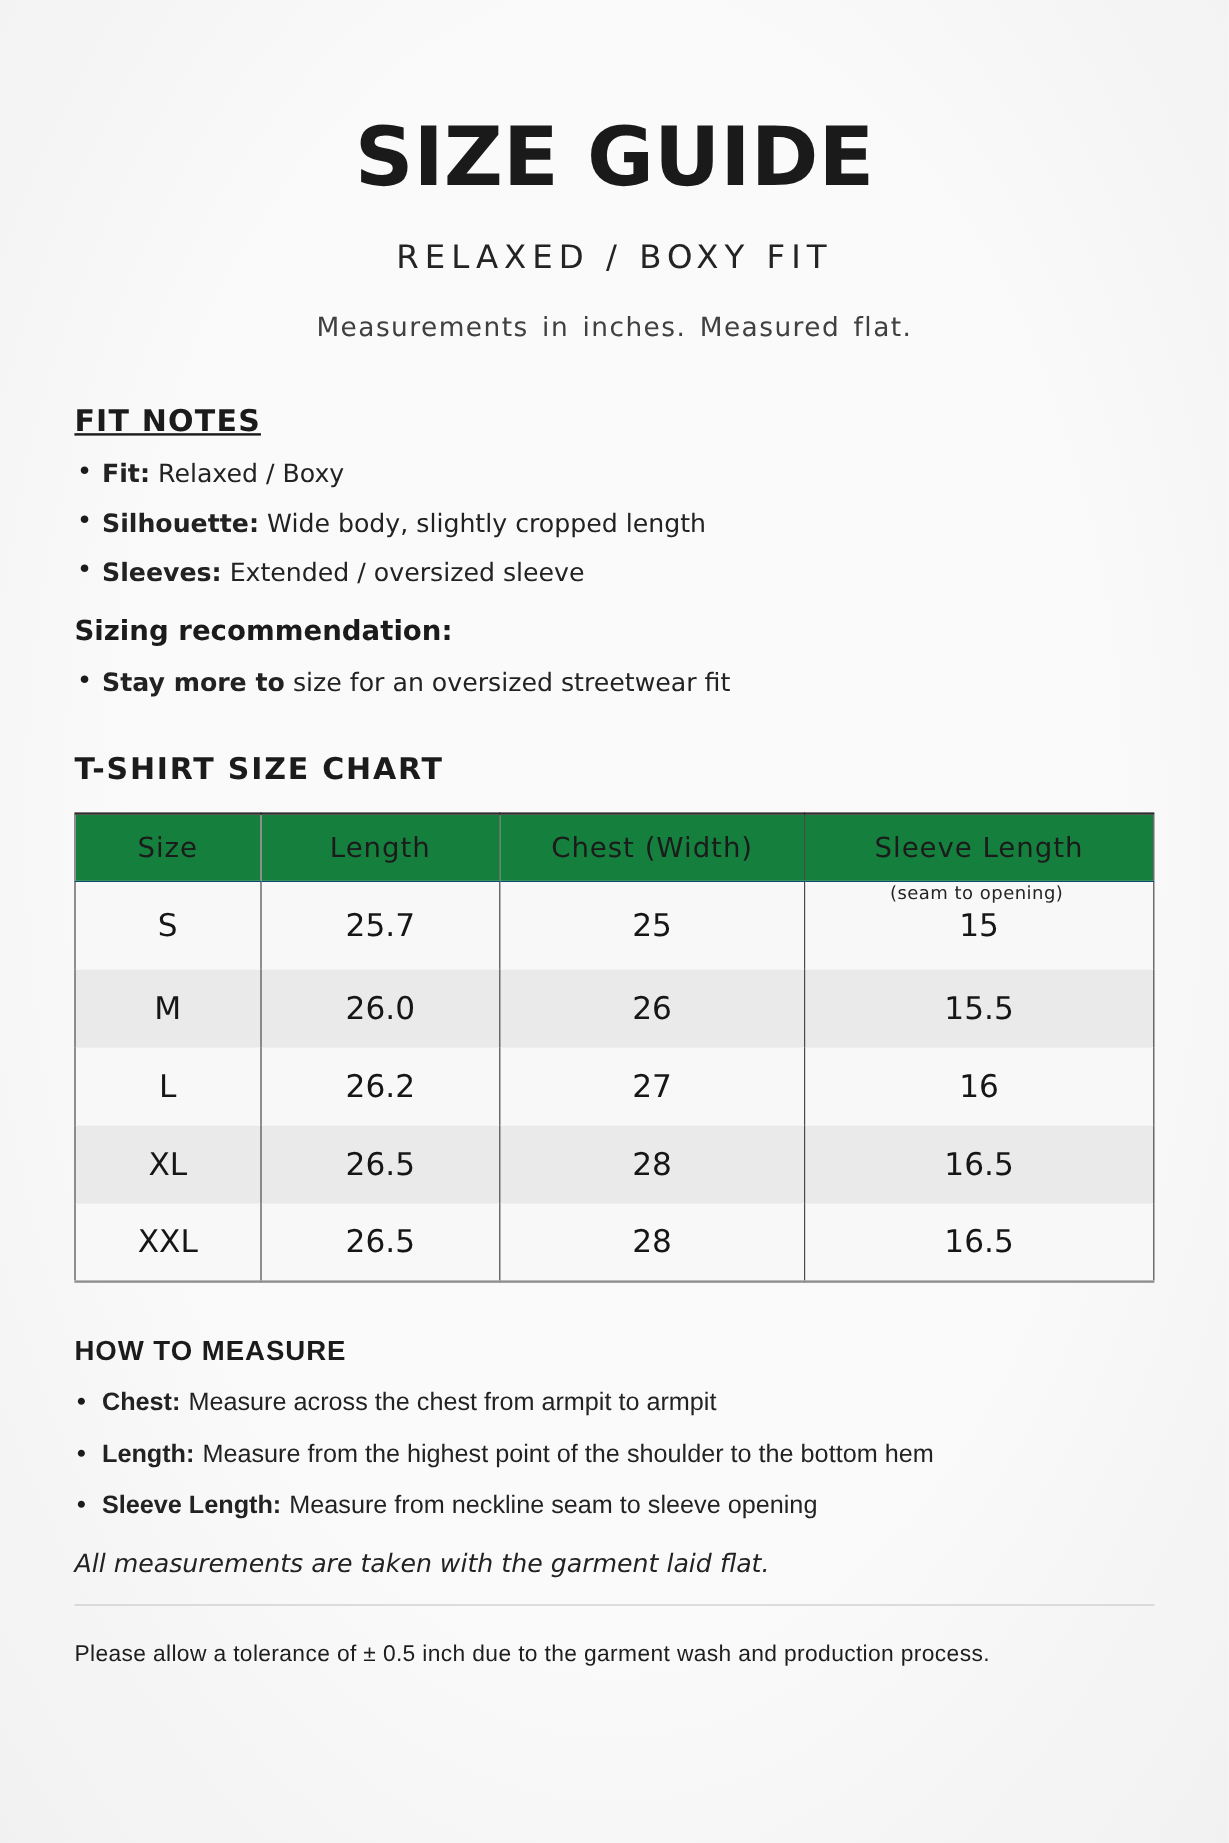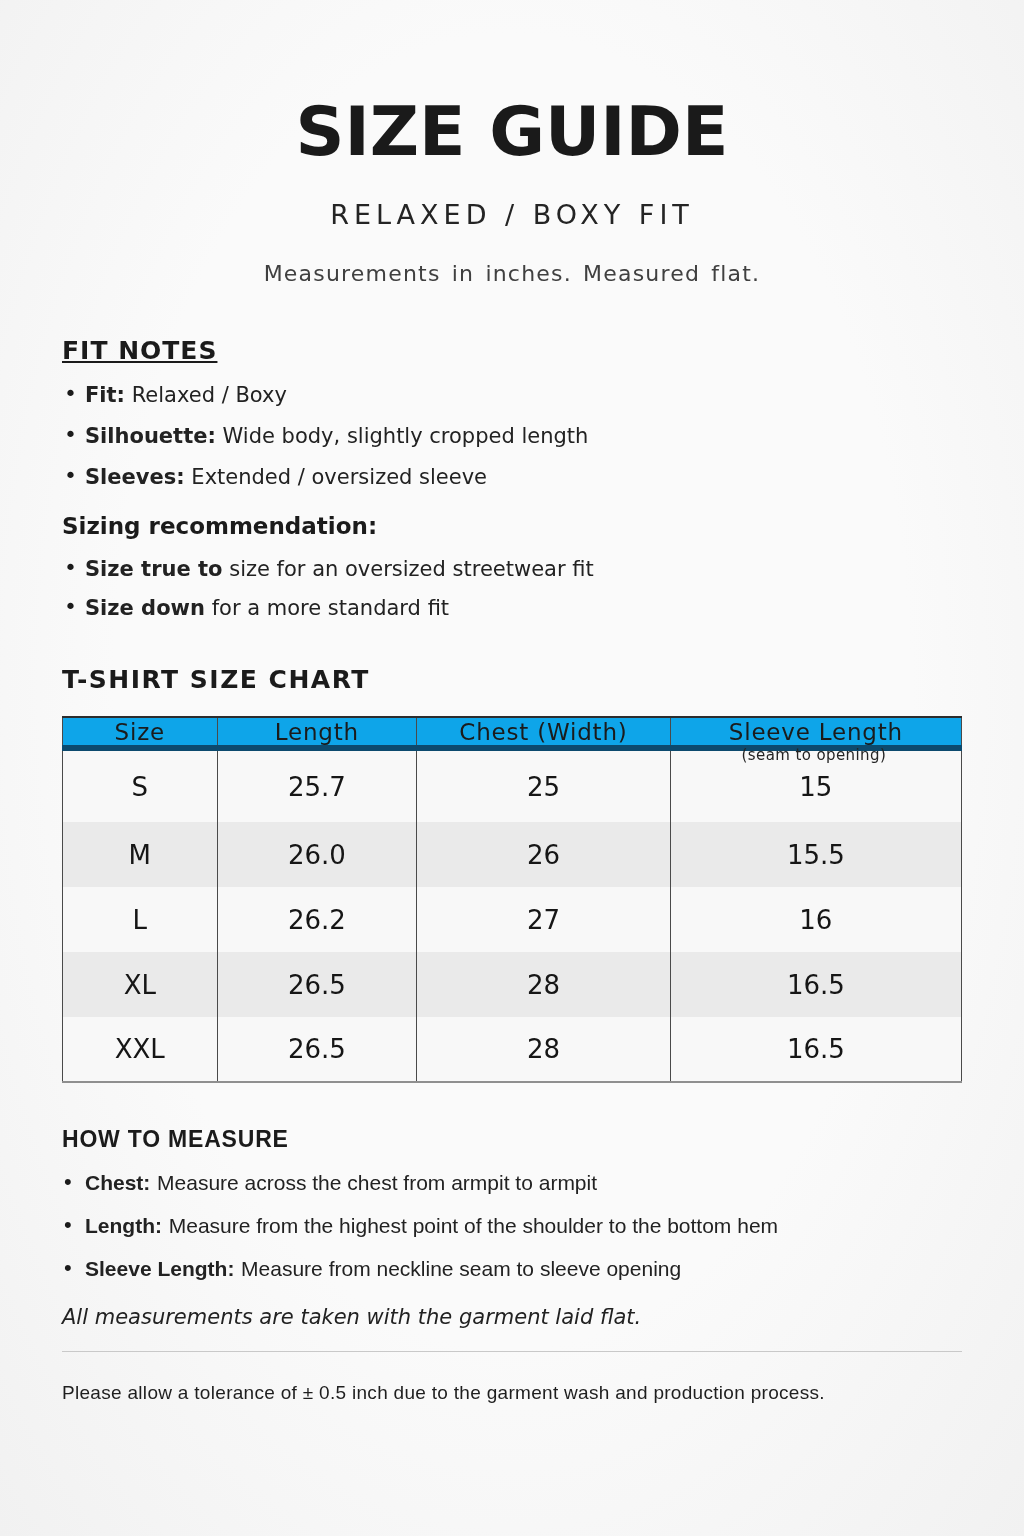--- a/index.html
+++ b/index.html
@@ -108,23 +108,23 @@
   .size-chart col.c-length { width: 22.2%; }
   .size-chart col.c-chest  { width: 28.2%; }
   .size-chart col.c-sleeve { width: 32.4%; }
   .size-chart th, .size-chart td {
     text-align: center;
     vertical-align: middle;
     border-left: 1px solid #4a4a4a;
   }
   .size-chart th:first-child, .size-chart td:first-child { border-left: none; }
   .size-chart thead th {
-    height: 31px;
-    background: #0ea5e9;
-    border-bottom: 6px solid #0c4a6e;
+    height: 56px;
+    background: #15803d;
+    border-bottom: 1px solid #0c4a6e;
     font-size: 23px;
     font-weight: 400;
     letter-spacing: 0.8px;
     color: #1b1b1b;
     position: relative;
   }
   .th-sub {
     position: absolute;
     left: 0; right: 4px;
     bottom: -19px;
@@ -187,24 +187,21 @@
         <span class="b-label">Silhouette:</span><span>Wide body, slightly cropped length</span>
       </li>
       <li>
         <span class="b-label">Sleeves:</span><span>Extended / oversized sleeve</span>
       </li>
     </ul>
 
     <h3 class="sub-heading">Sizing recommendation:</h3>
     <ul class="bullets sizing">
       <li>
-        <span class="b-label">Size true to</span><span>size for an oversized streetwear fit</span>
-      </li>
-      <li>
-        <span class="b-label">Size down</span><span>for a more standard fit</span>
+        <span class="b-label">Stay more to</span><span>size for an oversized streetwear fit</span>
       </li>
     </ul>
   </section>
 
   <section>
     <h2 class="sec-heading h-size-chart">T-SHIRT SIZE CHART</h2>
 
     <table class="size-chart">
       <colgroup>
         <col class="c-size">

